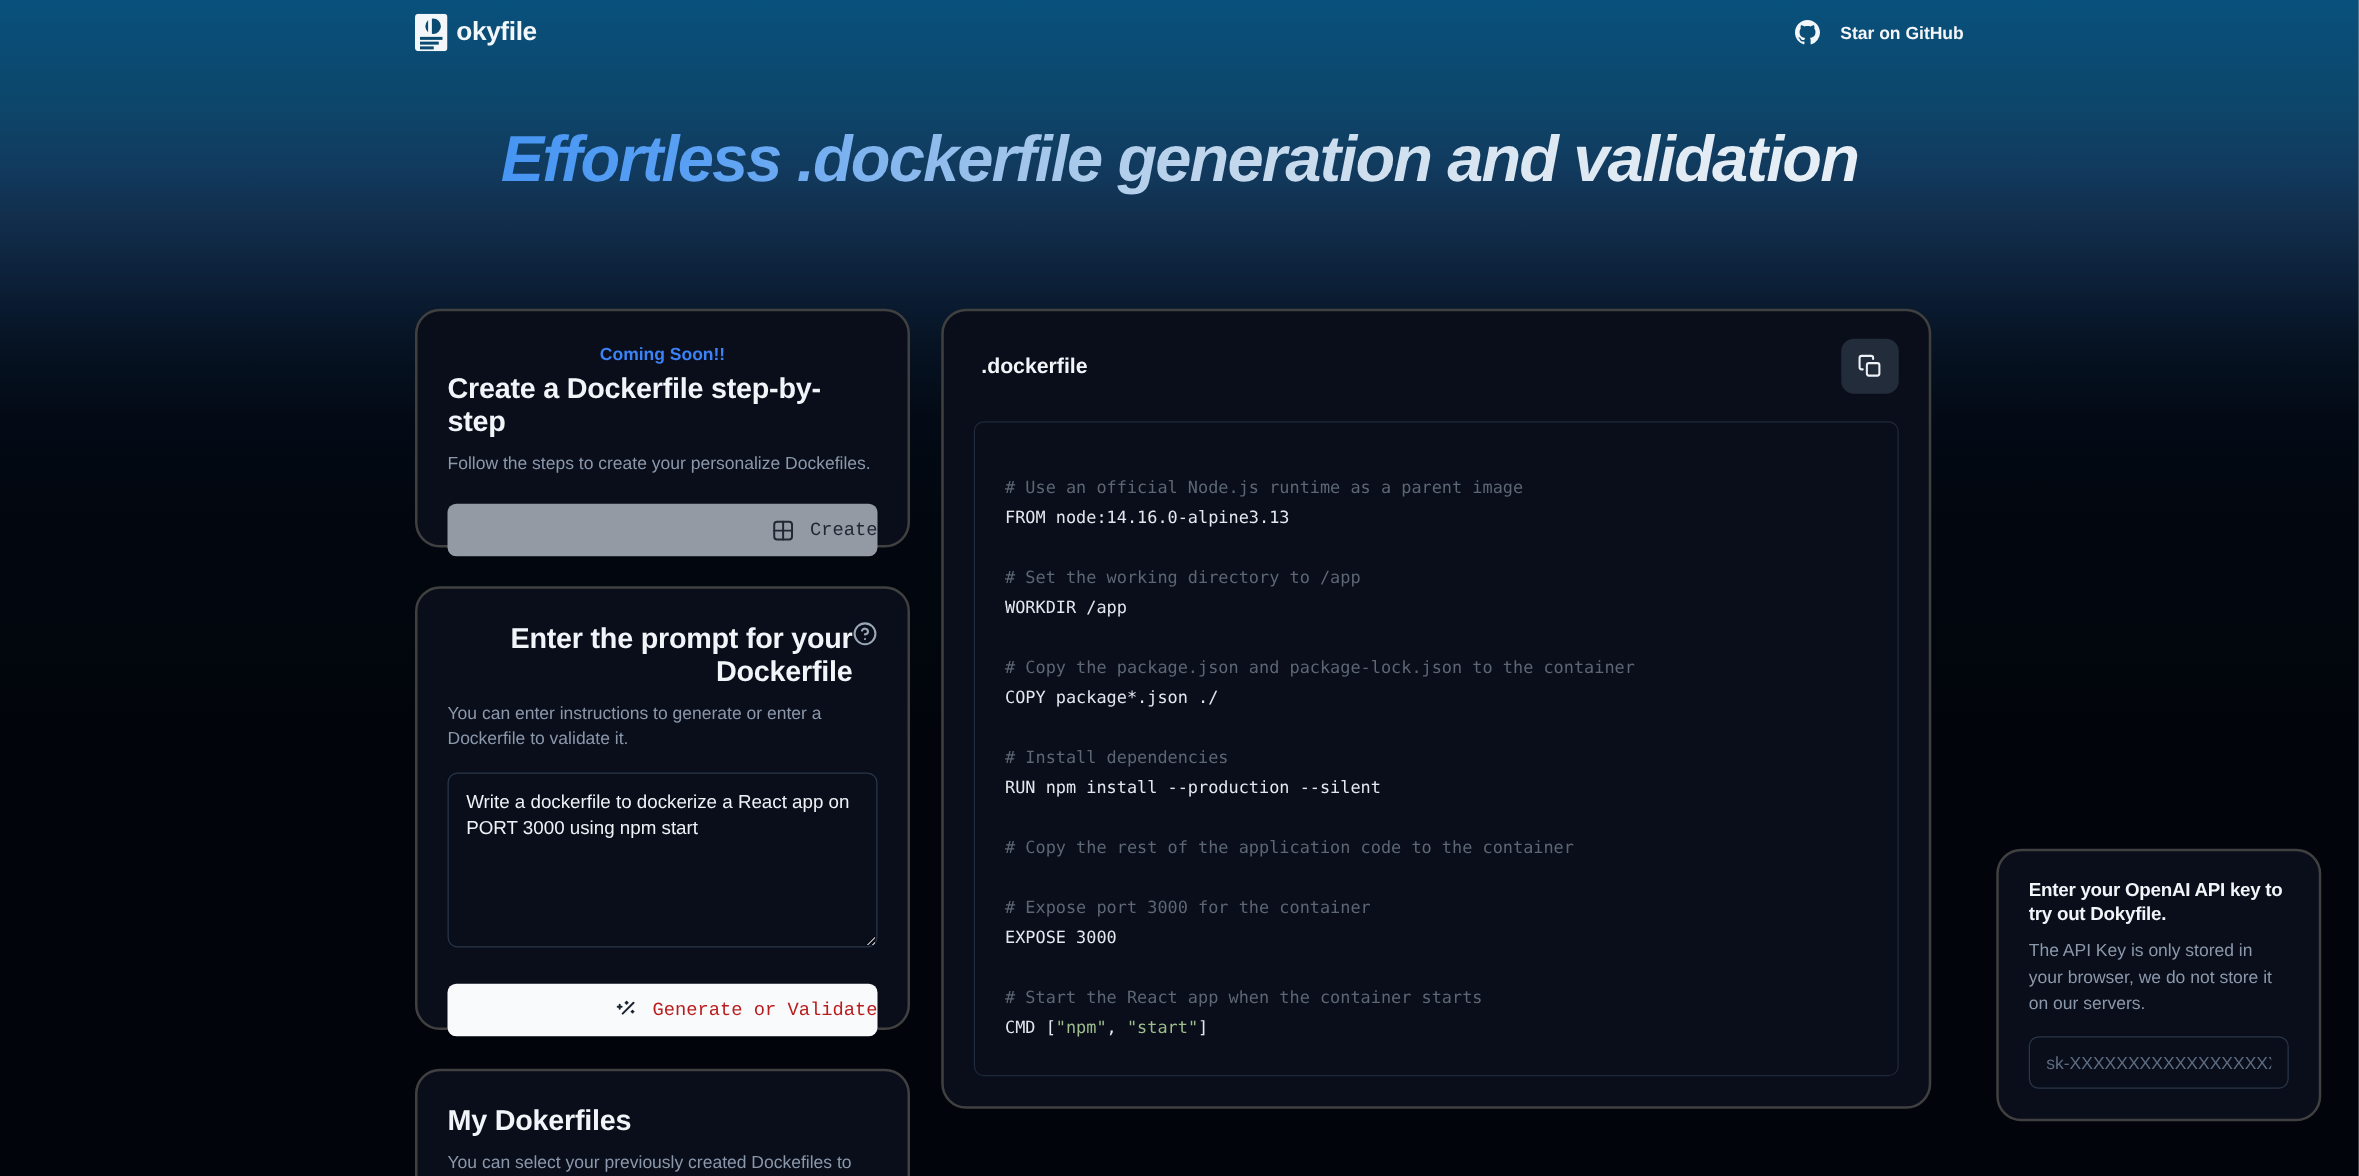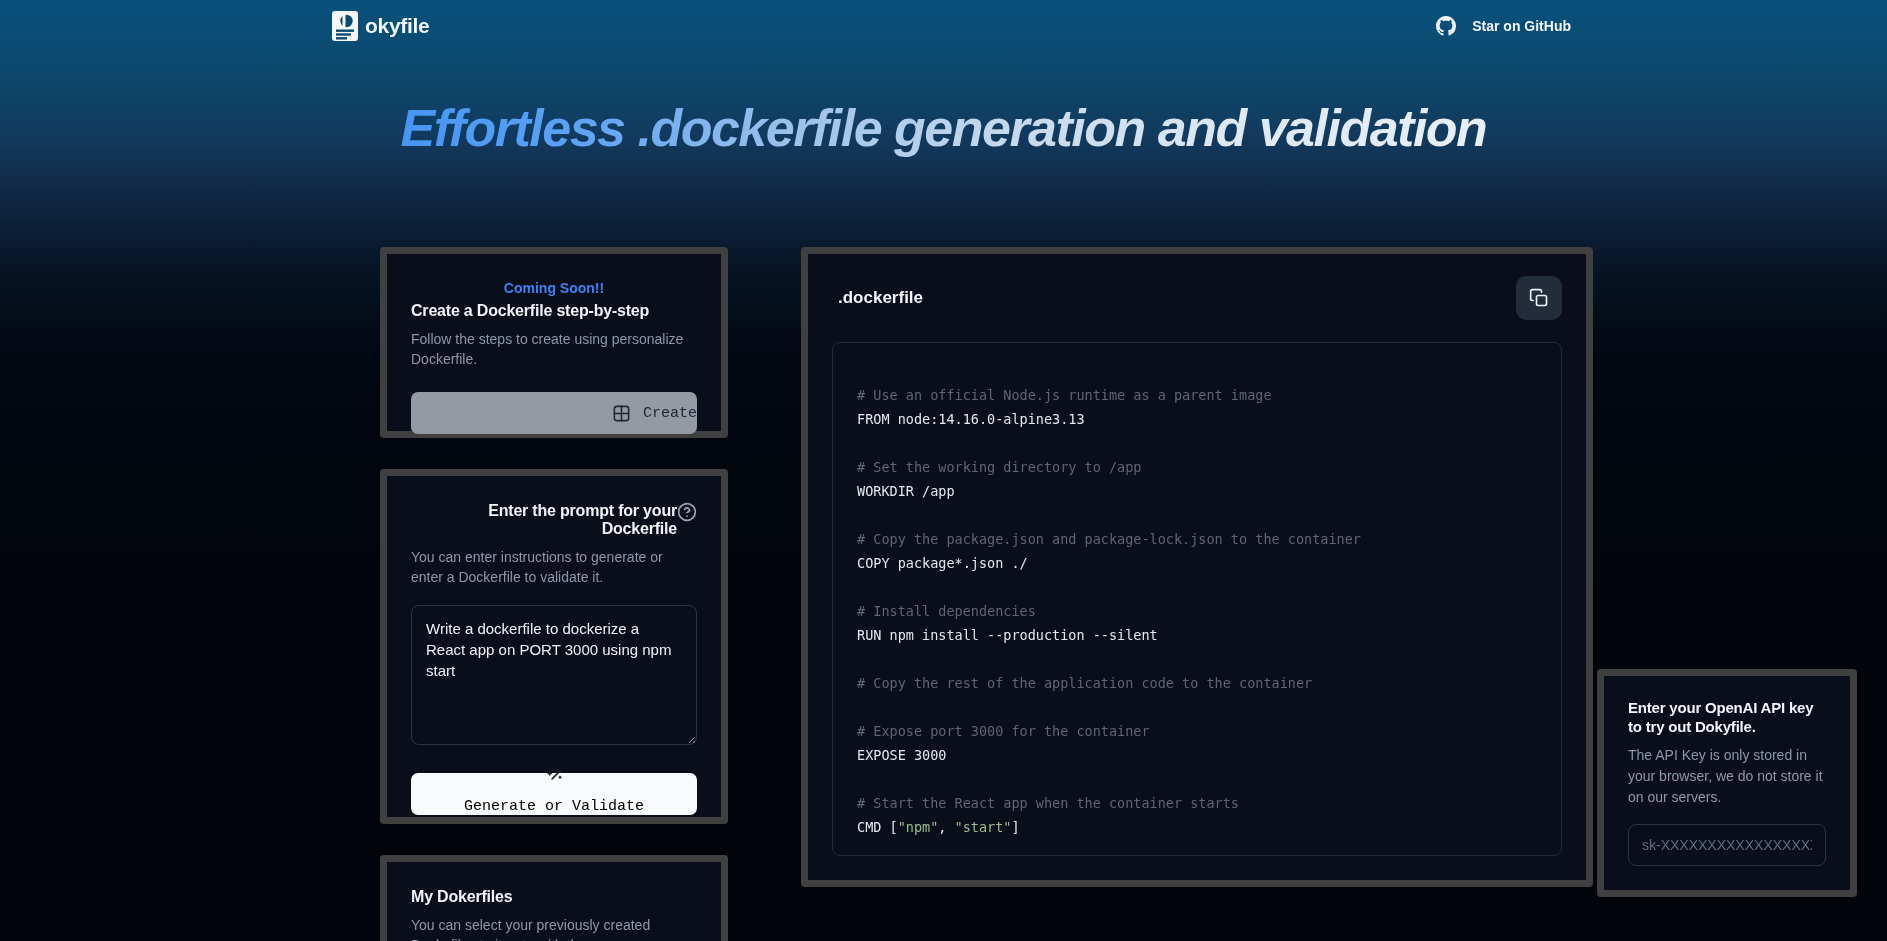--- a/index.html
+++ b/index.html
@@ -25,39 +25,39 @@
 
   
   .hero-title { position:absolute; top:98px; left:0; width:100%;
     text-align:center; font-size:52px; font-weight:700; letter-spacing:-1.5px;
     background:linear-gradient(90deg,#3f91f2 18%, #5ba1f4 30%, #9cc2ea 42%,
       #c2d7ec 52%, #dde8f2 65%, #edf2f8 85%);
     -webkit-background-clip:text; background-clip:text;
     color:transparent;font-style:italic; -webkit-text-fill-color:transparent; }
 
   
-  .card { background:#090e1a; border:7px solid #404040; border-radius:4px;margin-left:48px; }
+  .card { background:#090e1a; border:2px solid #404040; border-radius:20px; }
   .left-col { position:absolute; left:332px; top:247px; width:396px;
               display:flex; flex-direction:column; gap:31px; }
   .card-pad { padding:26px 24px; }
   .badge { text-align:center; font-size:14px; font-weight:600; color:#3b82f6; }
-  .card h3 { font-size:16px; font-weight:700; color:#f1f5f9; letter-spacing:-0.2px; }
+  .card h3 { font-size:23px; font-weight:700; color:#f1f5f9; letter-spacing:-0.2px; }
   .card p  { font-size:14px; line-height:20px; color:#8b98ab; margin-top:9px; }
   .card1 { height:191px; }
   .card1 h3 { margin-top:6px; }
   .card2 { height:355px; }
   .card3 { height:175px; }
 
   .h-row { display:flex; align-items:flex-start; justify-content:space-between;text-align:right; }
 
   .btn { width:100%; height:42px; border:none; border-radius:7px;
          display:flex; align-items:center; justify-content:flex-end; gap:12px;
          font-family:Liberation Mono, monospace; font-size:15px; cursor:pointer; }
   .btn-create { margin-top:23px; background:#939aa4; color:#222733; }
-  .btn-generate { margin-top:24px; background:#f8fafc; color:#000000;flex-direction:column; }
+  .btn-generate { margin-top:24px; background:#f8fafc; color:#b91c1c; }
 
   textarea.prompt { width:100%; height:140px; margin-top:18px;
     background:transparent; border:1px solid #2a3648; border-radius:8px;
     color:#eef2f7; font-family:"Liberation Sans",sans-serif; font-size:15px;
     line-height:21px; padding:12px 14px; resize:both; outline:none; }
 
   
   .main-card { position:absolute; left:753px; top:247px; width:792px; height:640px;
                display:flex; flex-direction:column; padding:22px 24px 24px; }
   .editor-head { display:flex; align-items:center; justify-content:space-between; }
@@ -115,21 +115,21 @@
   </div>
 </div>
 
 <h1 class="hero-title"><span>Effortless</span> <span>.dockerfile</span> <span>generation and validation</span></h1>
 
 <div class="left-col">
 
   <div class="card card1 card-pad">
     <div class="badge">Coming Soon!!</div>
     <h3>Create a Dockerfile step-by-step</h3>
-    <p>Follow the steps to create using personalize Dockerfile.</p>
+    <p>Follow the steps to create your personalize Dockefiles.</p>
     <button class="btn btn-create">
       <span class="icon">
         <svg width="19" height="19" viewBox="0 0 24 24" fill="none" stroke="#222733" stroke-width="2" stroke-linecap="round">
           <rect x="3" y="3" width="18" height="18" rx="3"></rect>
           <line x1="12" y1="3" x2="12" y2="21"></line>
           <line x1="3" y1="12" x2="21" y2="12"></line>
         </svg>
       </span>
       <span>Create</span>
     </button>

